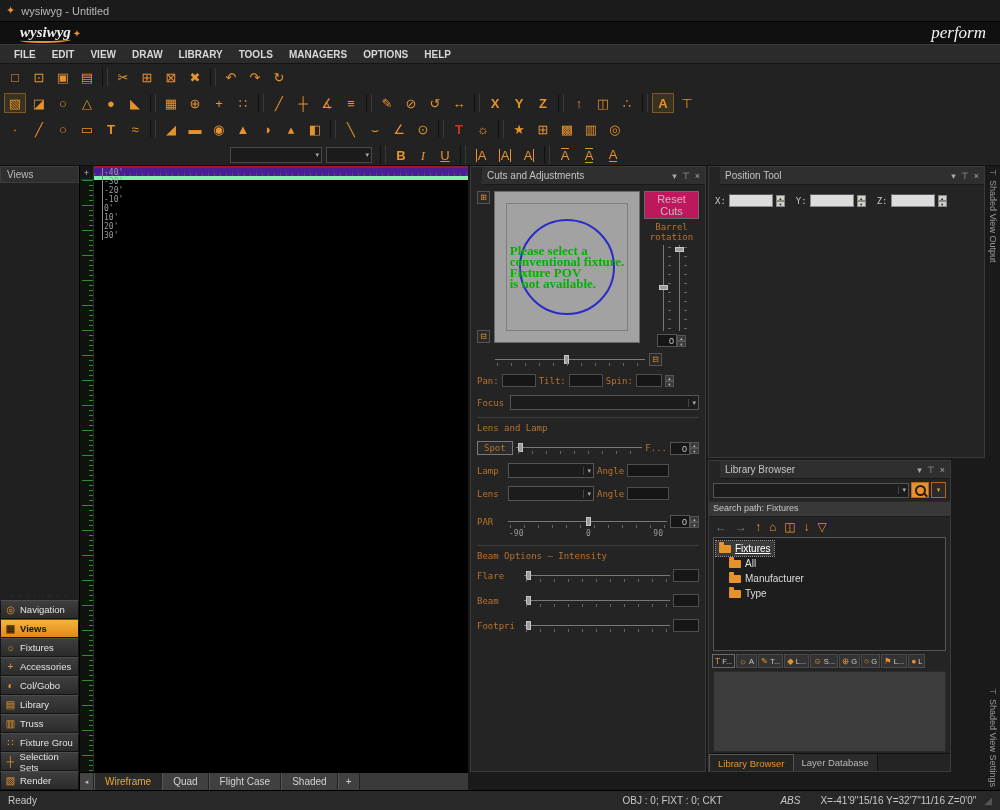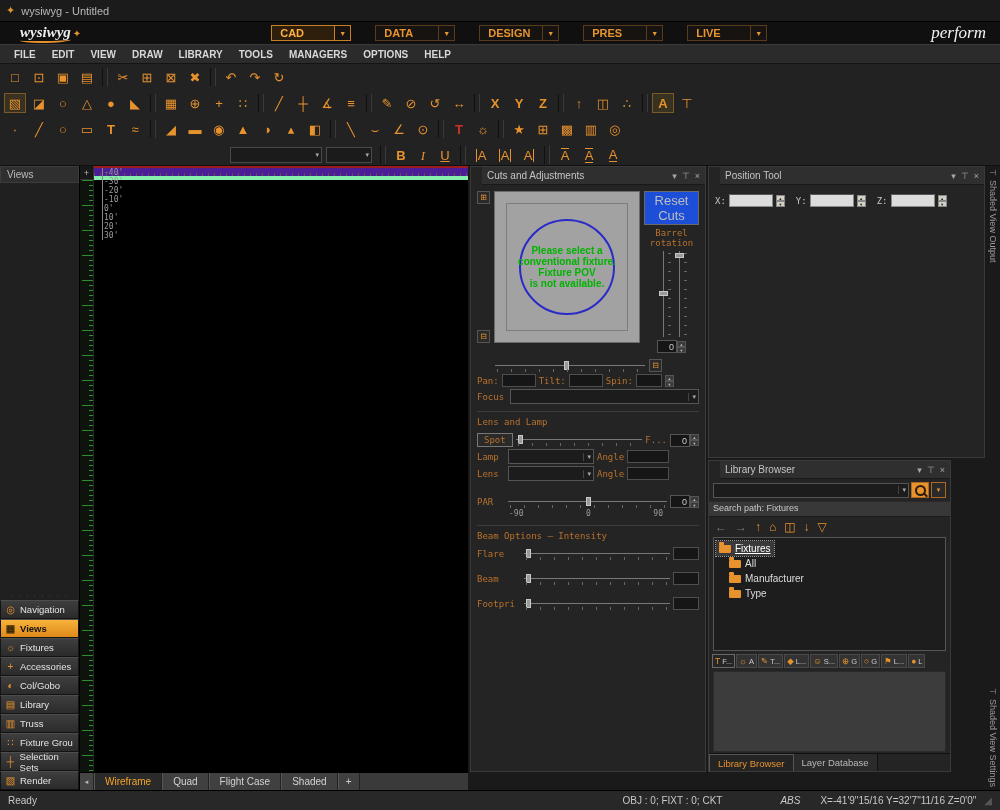--- a/index.html
+++ b/index.html
@@ -129,28 +129,28 @@
   
   .cuts{left:470px;top:166px;width:236px;height:606px;}
   .cuts-body{padding:6px;flex:1;}
   .cut-top{display:flex;gap:4px;}
   .mini-col{display:flex;flex-direction:column;justify-content:space-between;height:152px;}
   .preview{width:146px;height:152px;background:#a2a2a2;border:1px solid #6a6a6a;position:relative;
     display:flex;align-items:center;justify-content:center;box-sizing:border-box;}
   .preview .inner{position:absolute;inset:11px;border:1px solid #7d7d7d;}
   .pcircle{position:absolute;left:50%;top:50%;width:96px;height:96px;transform:translate(-50%,-50%);
     border:2px solid #2a2ac8;border-radius:50%;box-sizing:border-box;}
-  .ptext{position:relative;color:#00b400;font-family:Liberation Sans, sans-serif;font-size:10px;
-    font-weight:bold;text-align:center;line-height:11px;}
+  .ptext{position:relative;color:#00b400;font-family:Liberation Serif, serif;font-size:13px;
+    font-weight:bold;text-align:left;line-height:11px;}
   .cut-right{flex:1;display:flex;flex-direction:column;align-items:center;gap:3px;}
-  .reset-btn{border:1px solid #6a6a6a;background:#1d4ed8;color:#bdbdbd;font-size:13px;padding:1px 4px;cursor:default;}
+  .reset-btn{border:1px solid #6a6a6a;background:#be185d;color:#bdbdbd;font-size:11px;padding:1px 4px;cursor:default;}
   .barrel{text-align:center;line-height:10px;}
   .vsliders{display:flex;gap:2px;}
   .cut-srow{display:flex;align-items:center;gap:4px;margin:6px 0 0 18px;}
-  .crow{display:flex;align-items:center;gap:3px;margin-top:2px;}
+  .crow{display:flex;align-items:center;gap:3px;margin-top:8px;}
   .par-ticks{display:flex;justify-content:space-between;margin:1px 36px 0 32px;color:#9a9a9a;
     font-family:"DejaVu Sans Mono",monospace;font-size:8px;}
   .spot-btn{border:1px solid #777;background:#2a2a2a;color:#b9722c;font-size:9px;padding:1px 6px;
     font-family:"DejaVu Sans Mono",monospace;cursor:default;}
   
   .pos{left:708px;top:166px;width:277px;height:292px;}
   .pos-row{display:flex;align-items:center;gap:3px;padding:9px 6px;}
   .lfield{width:44px;height:13px;background:#dcdcdc;border:1px solid #8a8a8a;border-top-color:#555;
     box-sizing:border-box;color:#111;font-size:9px;padding:0 2px;}
   .lsarr i{background:#d4d0c8;color:#222;border-color:#888;}
@@ -206,47 +206,20 @@
 <body>
 
 <div class="abs titlebar">
   <span class="app-icon">✦</span>
   <span class="wtitle">wysiwyg - Untitled</span>
 </div>
 
 <div class="abs modebar">
   <span class="logo"><span>wysiwyg</span></span>
   <span class="sparkle">✦</span>
-  <div class="modes">
-
-      <div class="mode active">
-        <span class="mlabel">CAD</span>
-        <span class="mdrop">▼</span>
-      </div>
-
-      <div class="mode">
-        <span class="mlabel">DATA</span>
-        <span class="mdrop">▼</span>
-      </div>
-
-      <div class="mode">
-        <span class="mlabel">DESIGN</span>
-        <span class="mdrop">▼</span>
-      </div>
-
-      <div class="mode">
-        <span class="mlabel">PRES</span>
-        <span class="mdrop">▼</span>
-      </div>
-
-      <div class="mode">
-        <span class="mlabel">LIVE</span>
-        <span class="mdrop">▼</span>
-      </div>
-    </div>
   <span class="brand">perform</span>
 </div>
 
 <div class="abs menubar">
 
 <span class="menu-item">FILE</span>
     <span class="menu-item">EDIT</span>
     <span class="menu-item">VIEW</span>
     <span class="menu-item">DRAW</span>
     <span class="menu-item">LIBRARY</span>

